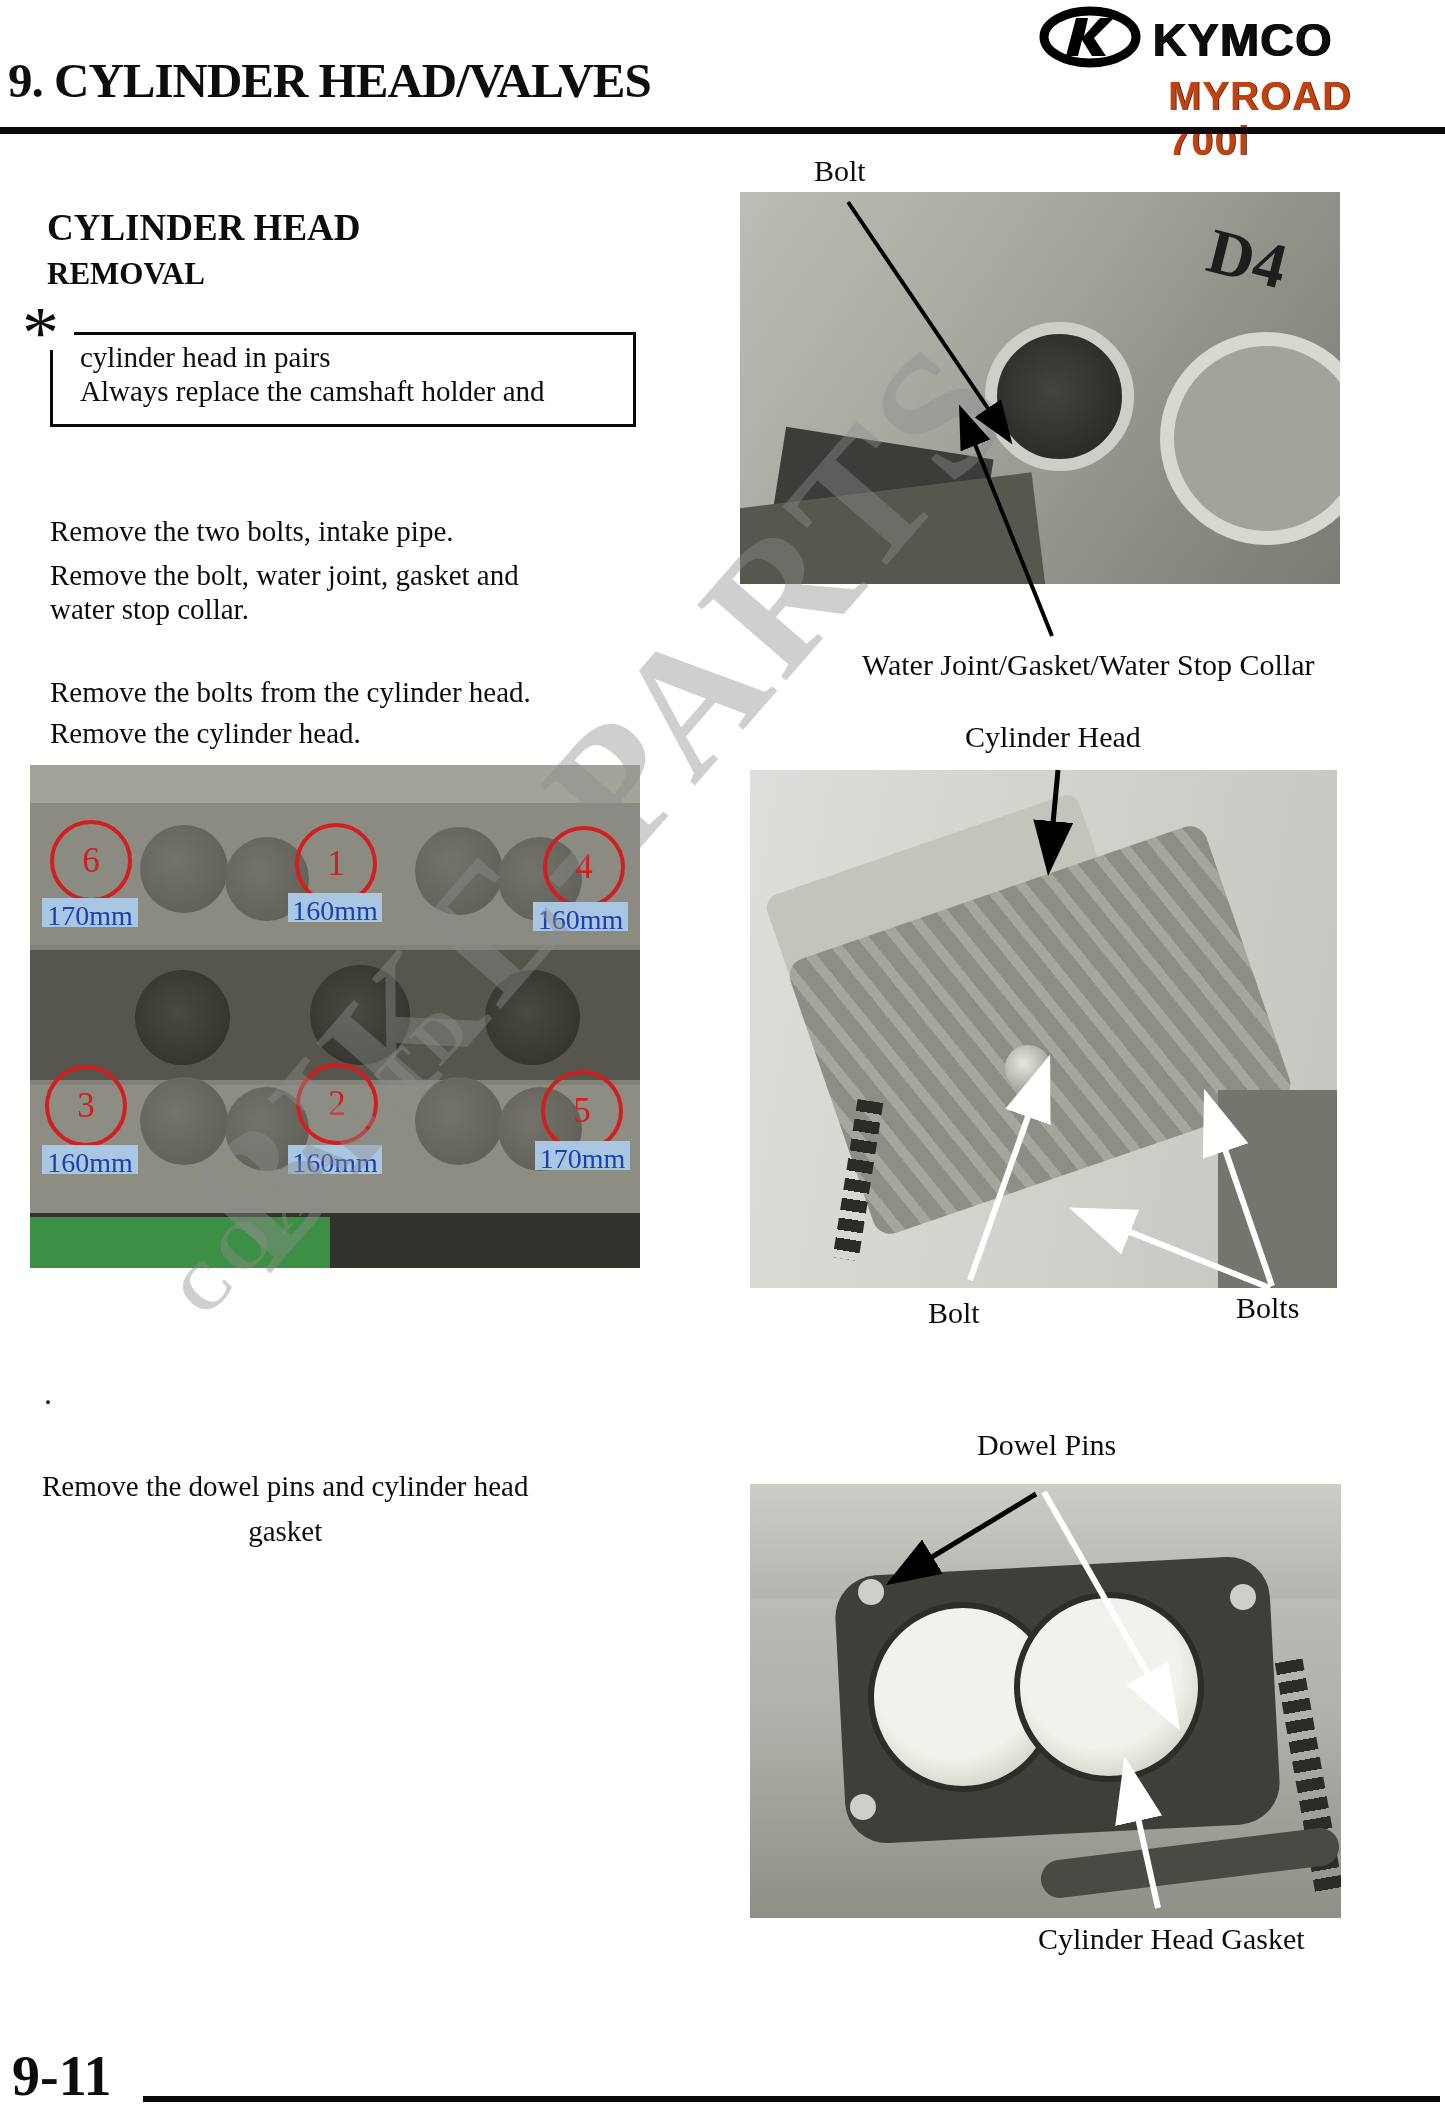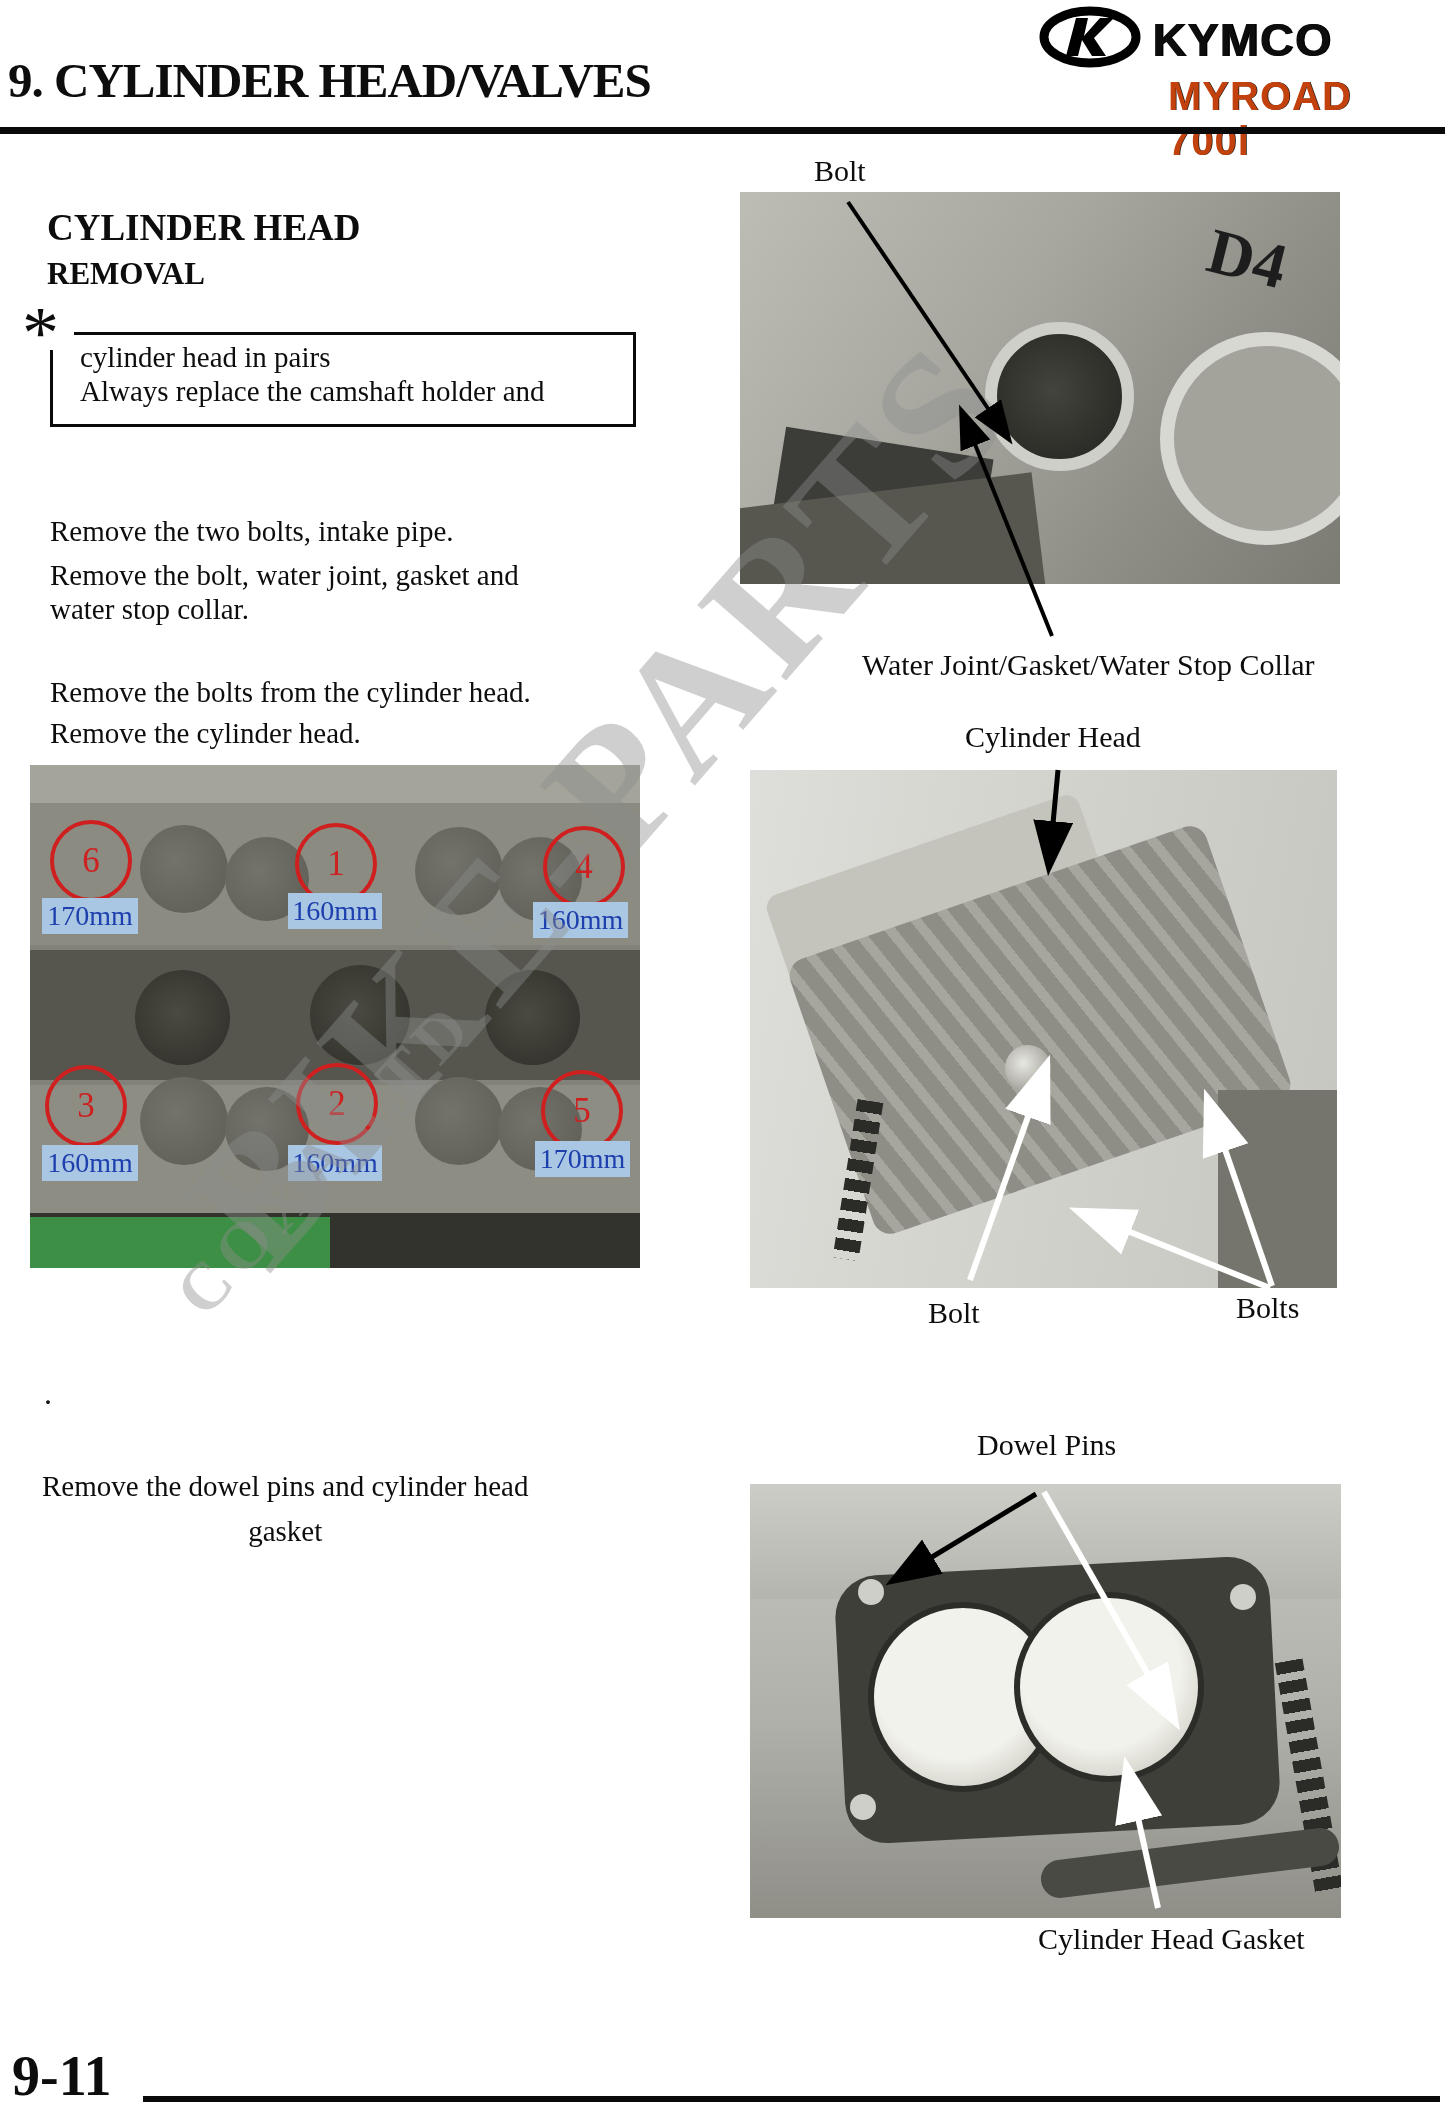--- a/index.html
+++ b/index.html
@@ -30,21 +30,21 @@
   .photo{z-index:1;overflow:hidden;}
   .cap{font-size:30px;z-index:3;white-space:nowrap;}
   
   #photo1{left:30px;top:765px;width:610px;height:503px;
      background:linear-gradient(#a4a49a 0 38px,#8b8b82 38px 180px,#82827a 180px 320px,#8d8d84 320px 100%);}
   .deck{position:absolute;background:#56564e;}
   .disc{position:absolute;border-radius:50%;background:radial-gradient(circle at 40% 40%,#73736b,#5c5c55);}
   .port{position:absolute;border-radius:50%;background:radial-gradient(circle at 45% 45%,#4a4a42,#2e2e28);}
   .marker-circle{position:absolute;width:74px;height:74px;border:4px solid #cf1f1f;border-radius:50%;
      display:flex;align-items:center;justify-content:center;color:#cf1f1f;font-size:35px;z-index:3;}
-  .mm-label{position:absolute;height:36px;line-height:36px;text-align:center;background:#a9c6e2;
+  .mm-label{position:absolute;height:29px;line-height:36px;text-align:center;background:#a9c6e2;
      color:#1e3fae;font-size:28px;z-index:3;}
   
   #photo2{left:740px;top:192px;width:600px;height:392px;
      background:linear-gradient(125deg,#bdbdb6 0%,#a7a7a0 40%,#8f8f88 70%,#7b7b74 100%);}
   
   #photo3{left:750px;top:770px;width:587px;height:518px;background:#d9d9d3;}
   
   #photo4{left:750px;top:1484px;width:591px;height:434px;
      background:linear-gradient(#c6c6c0,#b0b0aa 55%,#8f8f88);}
   .piston{position:absolute;border-radius:50%;border:6px solid #2c2c28;

